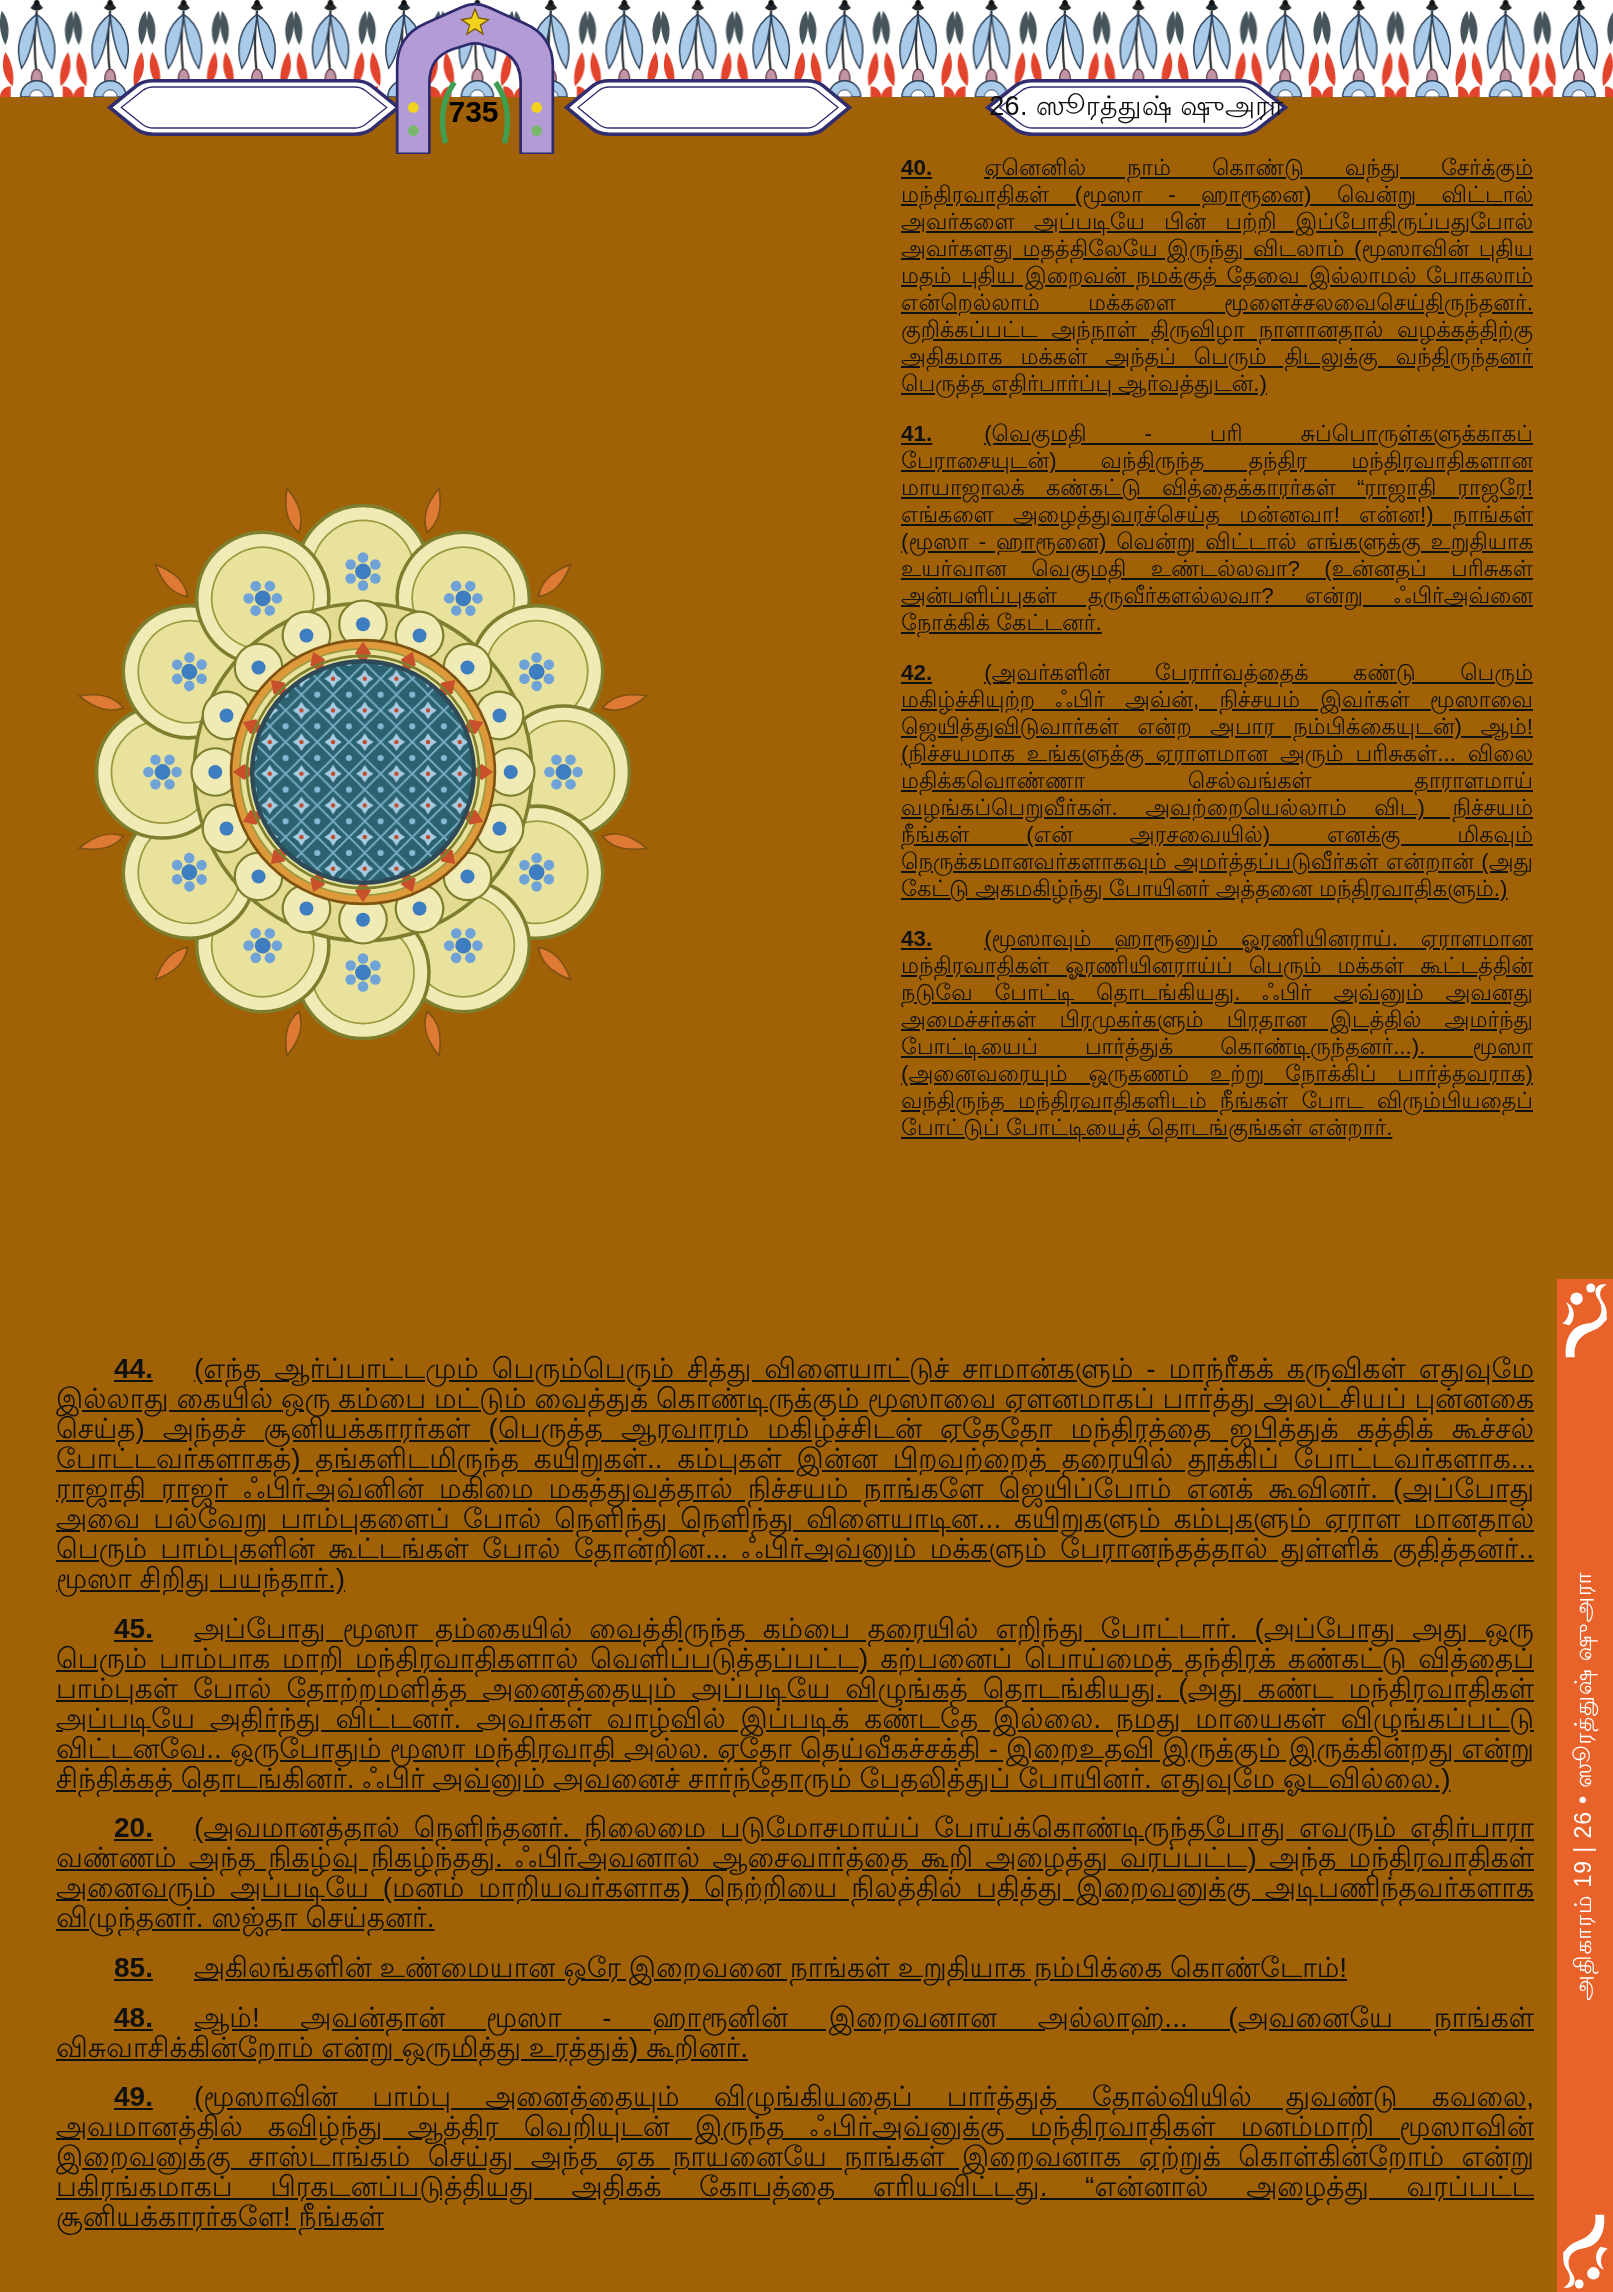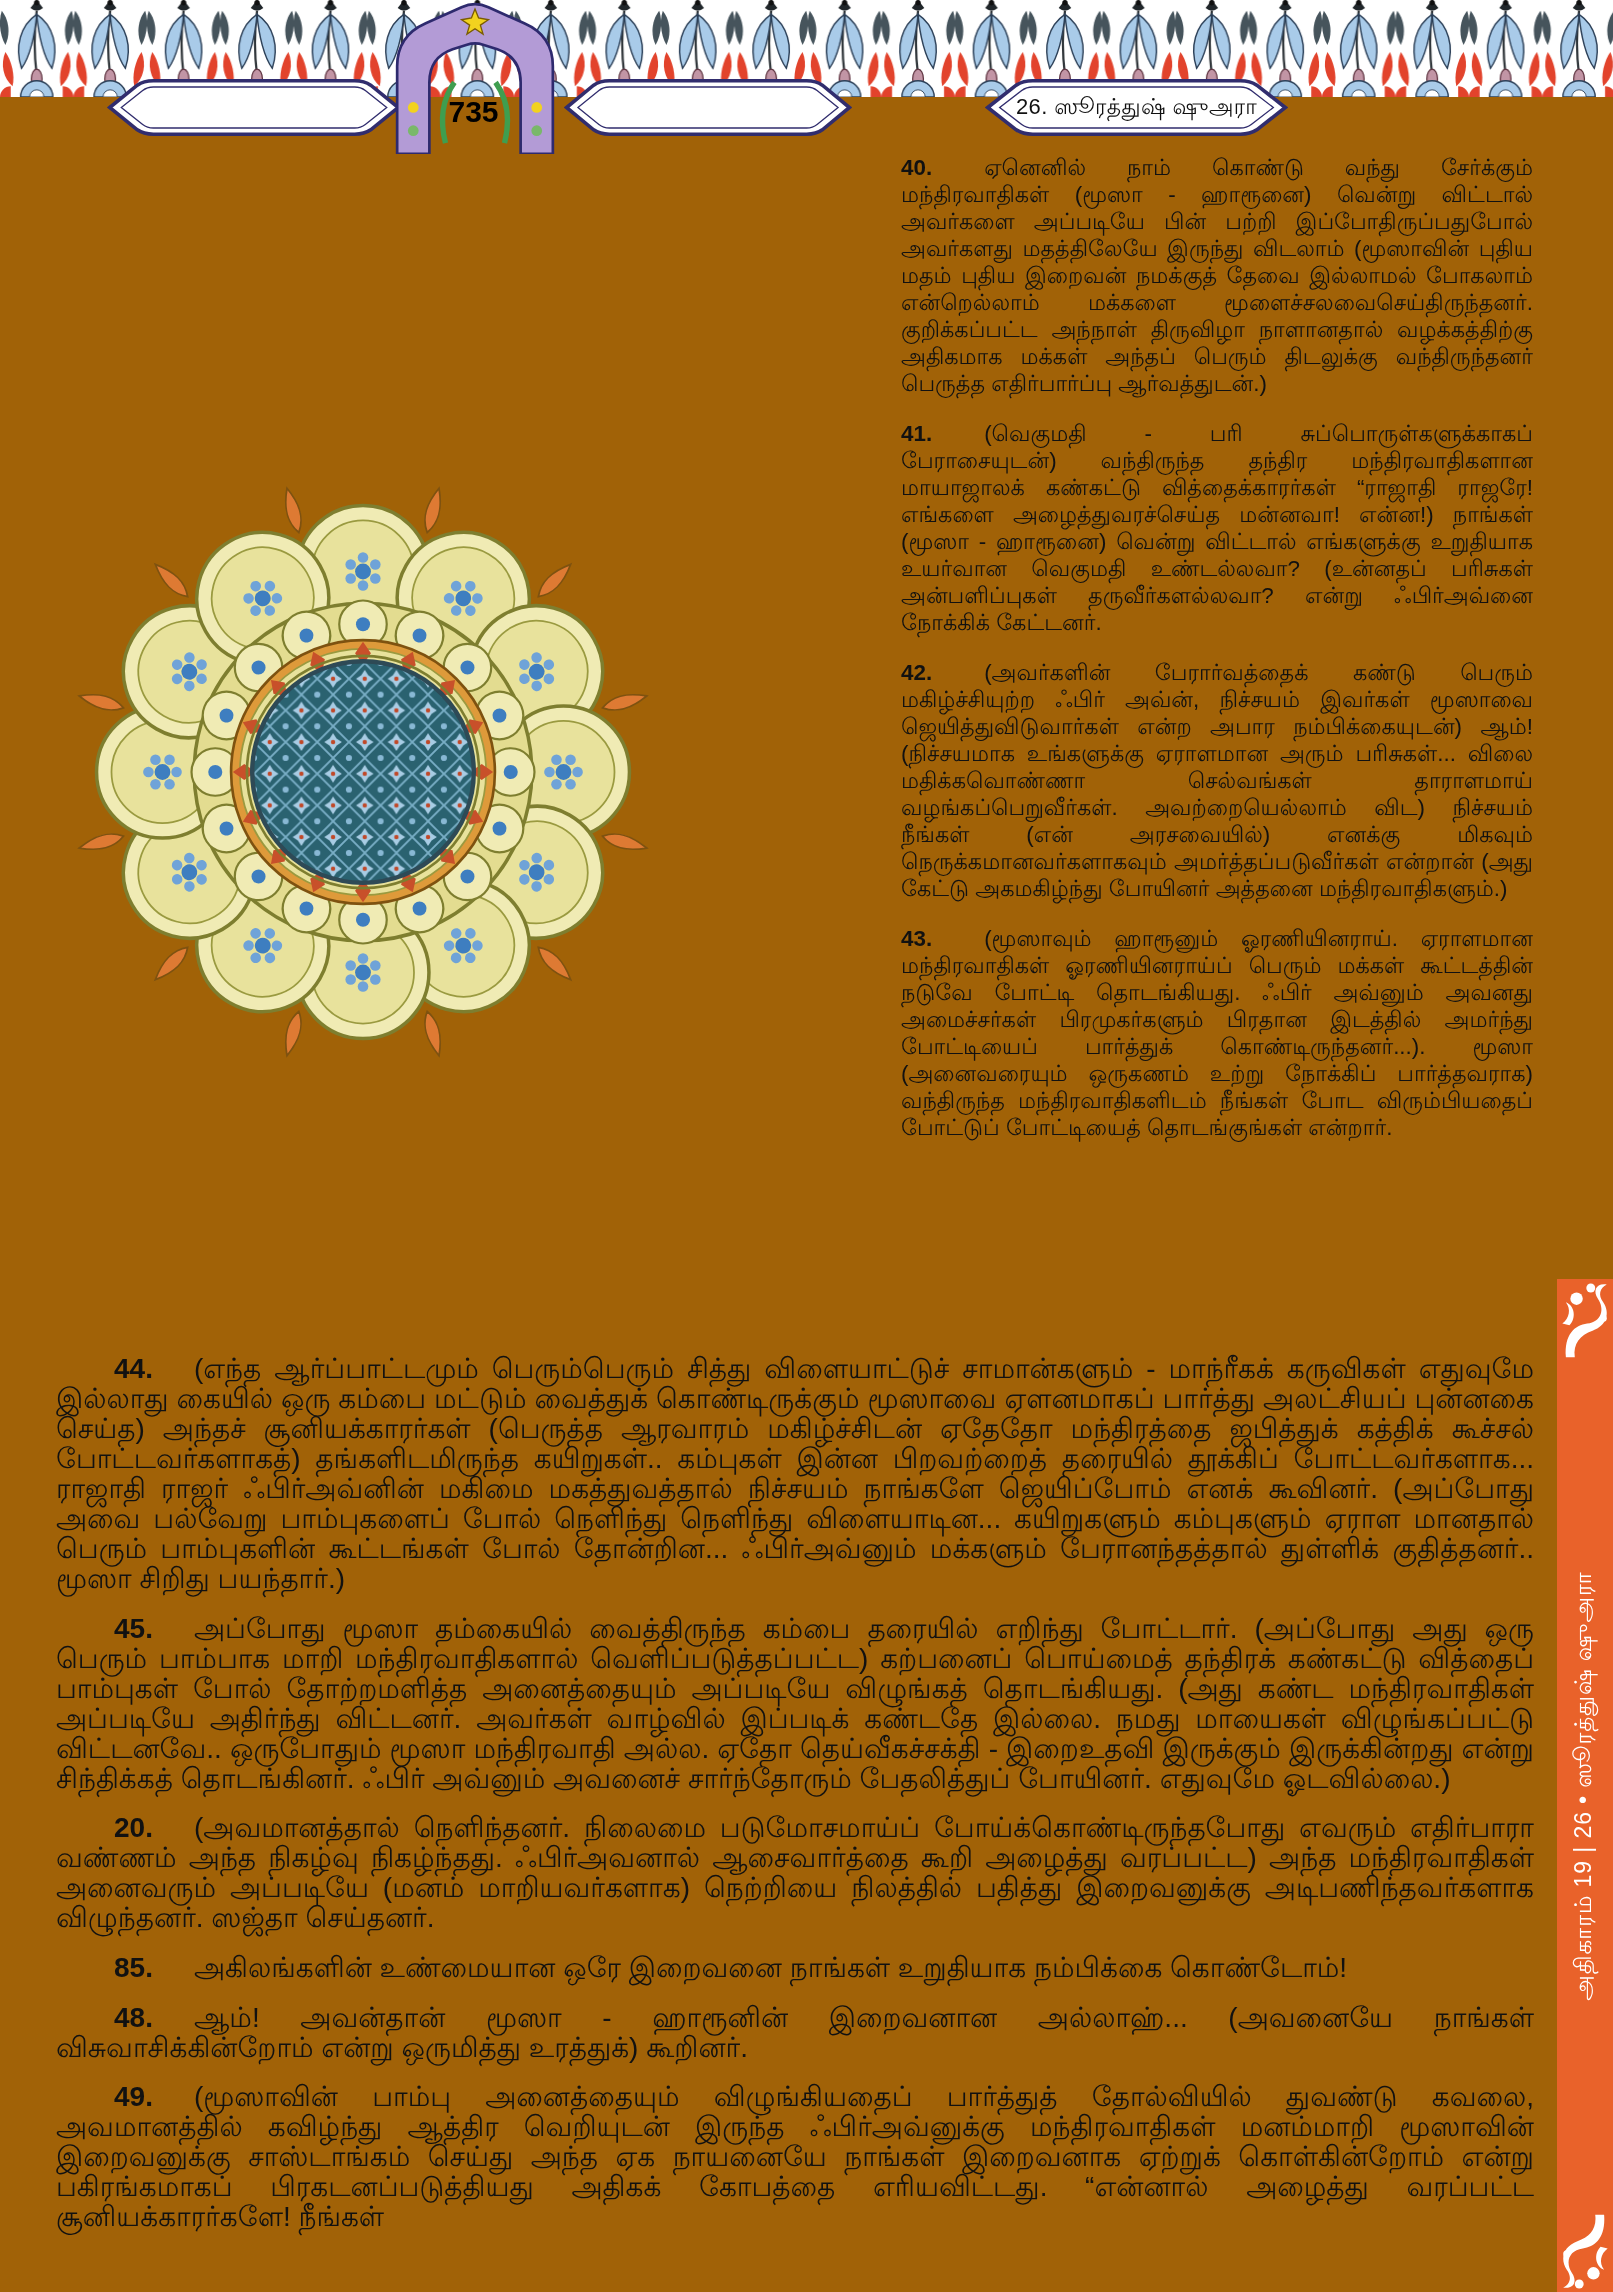--- a/index.html
+++ b/index.html
@@ -7,39 +7,39 @@
     position:relative; width:1614px; height:2293px; margin:0 auto;
     background:#a16207; overflow:hidden;
     font-family:"Liberation Sans", sans-serif; color:#111111;
   }
   .top-border { position:absolute; left:0; top:0; }
   .cartouche { position:absolute; top:79px; height:57px; }
   .cartouche svg { display:block; }
   .cartouche .label {
     position:absolute; left:0; top:0; width:100%; height:100%;
     display:flex; align-items:center; justify-content:center;
-    font-size:22px; letter-spacing:0.4px; color:#111;
+    font-size:27px; letter-spacing:0.4px; color:#111;
   }
   .arch { position:absolute; left:390px; top:0; }
   .page-num {
     position:absolute; left:425px; top:95px; width:97px;
     text-align:center; font-weight:bold; font-size:30px; color:#000;
   }
   .mandala { position:absolute; left:64px; top:473px; }
   .col {
     position:absolute; left:901px; top:154px; width:632px; height:1197px;
     overflow:hidden; text-align:justify;
   }
   .col .verse { font-size:22.4px; line-height:27px; margin:0 0 23px 0; }
   .full {
     position:absolute; left:56px; top:1354px; width:1478px; height:939px;
     overflow:hidden; text-align:justify;
   }
   .full .verse { font-size:28px; line-height:30px; margin:0 0 19.7px 0; text-indent:58px; }
-  .verse { text-align:justify; }
+  .verse { text-align:justify;text-decoration:underline; }
   .vnum { font-weight:bold; }
   .vgap-col { display:inline-block; width:52px; }
   .vgap-full { display:inline-block; width:41px; }
   .sidebar {
     position:absolute; left:1557px; top:1279px; width:56px; height:1014px;
     background:#e9622a;
   }
   .sidebar-label {
     position:absolute; top:50%; left:50%;
     transform:translate(-50%,-50%) rotate(-90deg);

